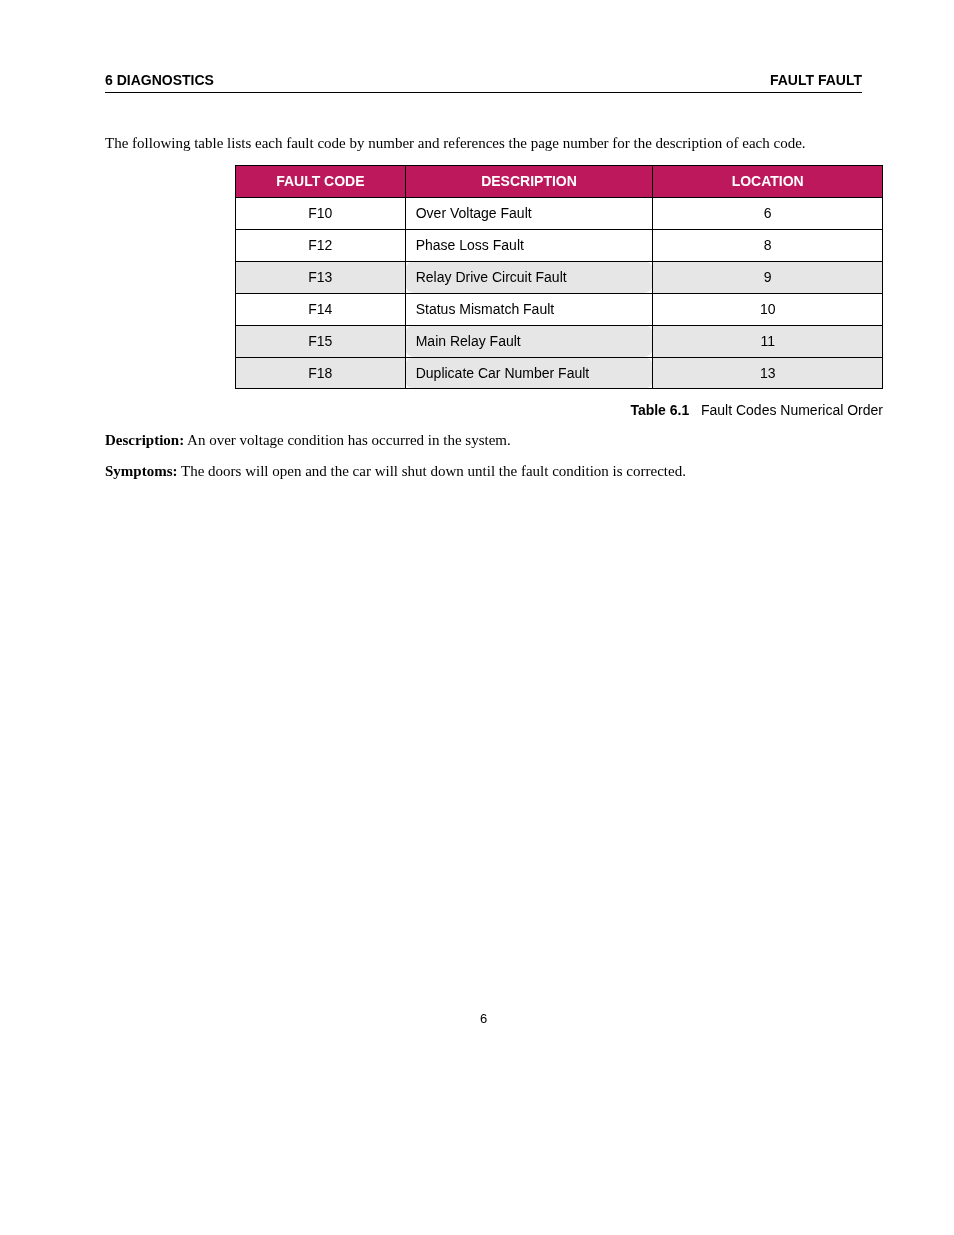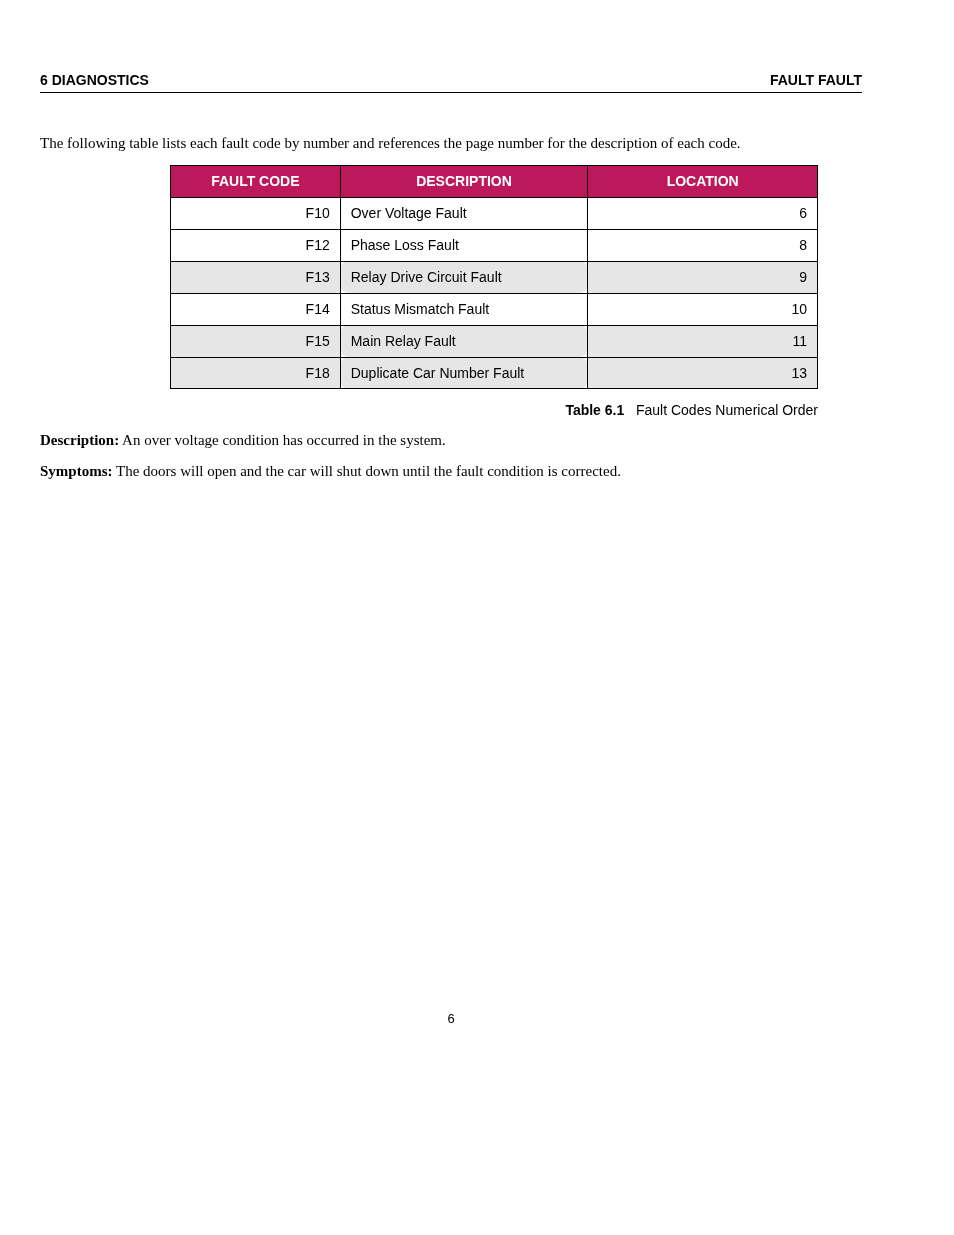--- a/index.html
+++ b/index.html
@@ -6,21 +6,21 @@
   body {
     margin: 0;
     padding: 0;
     font-family: "Times New Roman", Times, serif;
     background: #fff;
     color: #000;
     width: 954px;
   }
   .page {
     position: relative;
-    padding: 72px 92px 60px 40px;
+    padding: 72px 92px 60px 105px;
   }
   .header-line {
     display: flex;
     justify-content: space-between;
     align-items: baseline;
     font-family: Arial, Helvetica, sans-serif;
     font-size: 14px;
     font-weight: bold;
     padding-bottom: 4px;
     border-bottom: 1.5px solid #000;
@@ -53,21 +53,21 @@
     color: #fff;
     text-align: center;
     font-weight: bold;
     padding: 6px 8px;
     border: 1.5px solid #000;
   }
   td {
     border: 1.5px solid #000;
     padding: 6px 10px;
     vertical-align: top;
-    text-align: right;
+    text-align: center;
   }
   td.left { text-align: left; border-radius: 9px; }
   tr.shade td { background: #e6e6e6; }
   .colA { width: 170px; }
   .colB { width: 248px; }
   .colC { width: 230px; }
   .caption {
     font-family: Arial, Helvetica, sans-serif;
     font-size: 14px;
     text-align: right;

